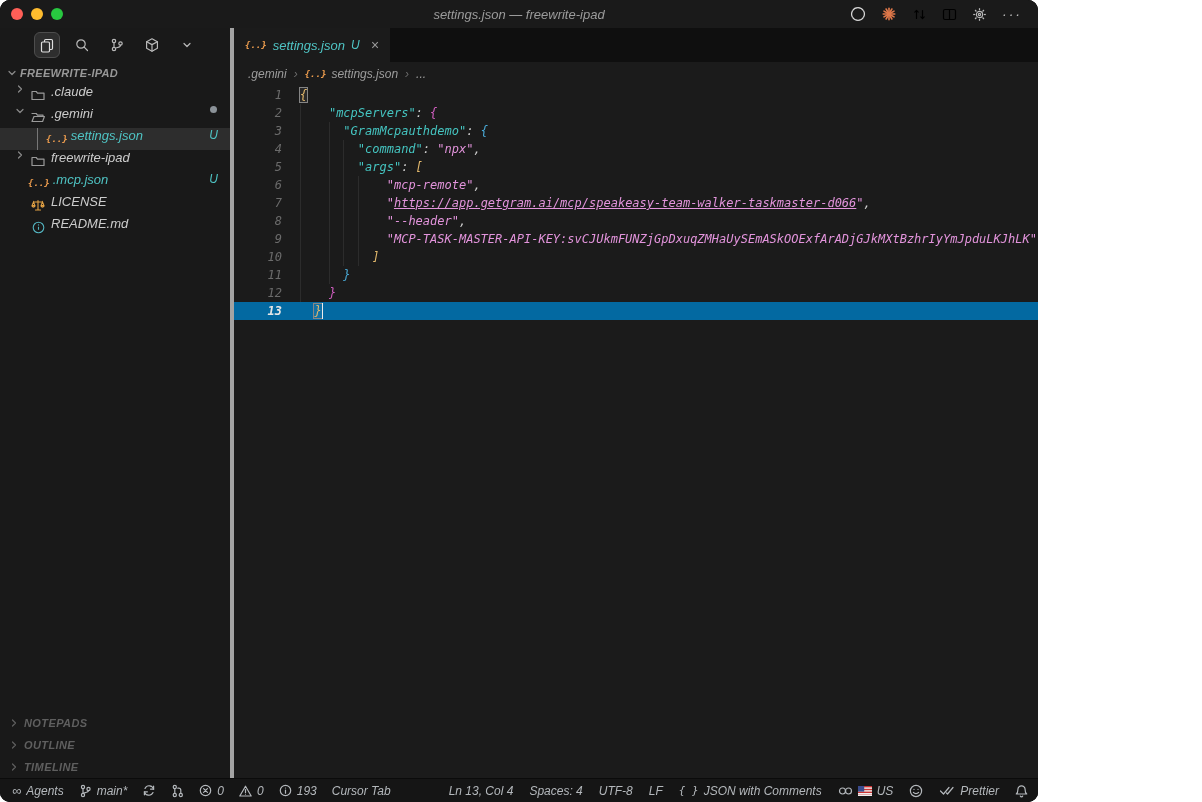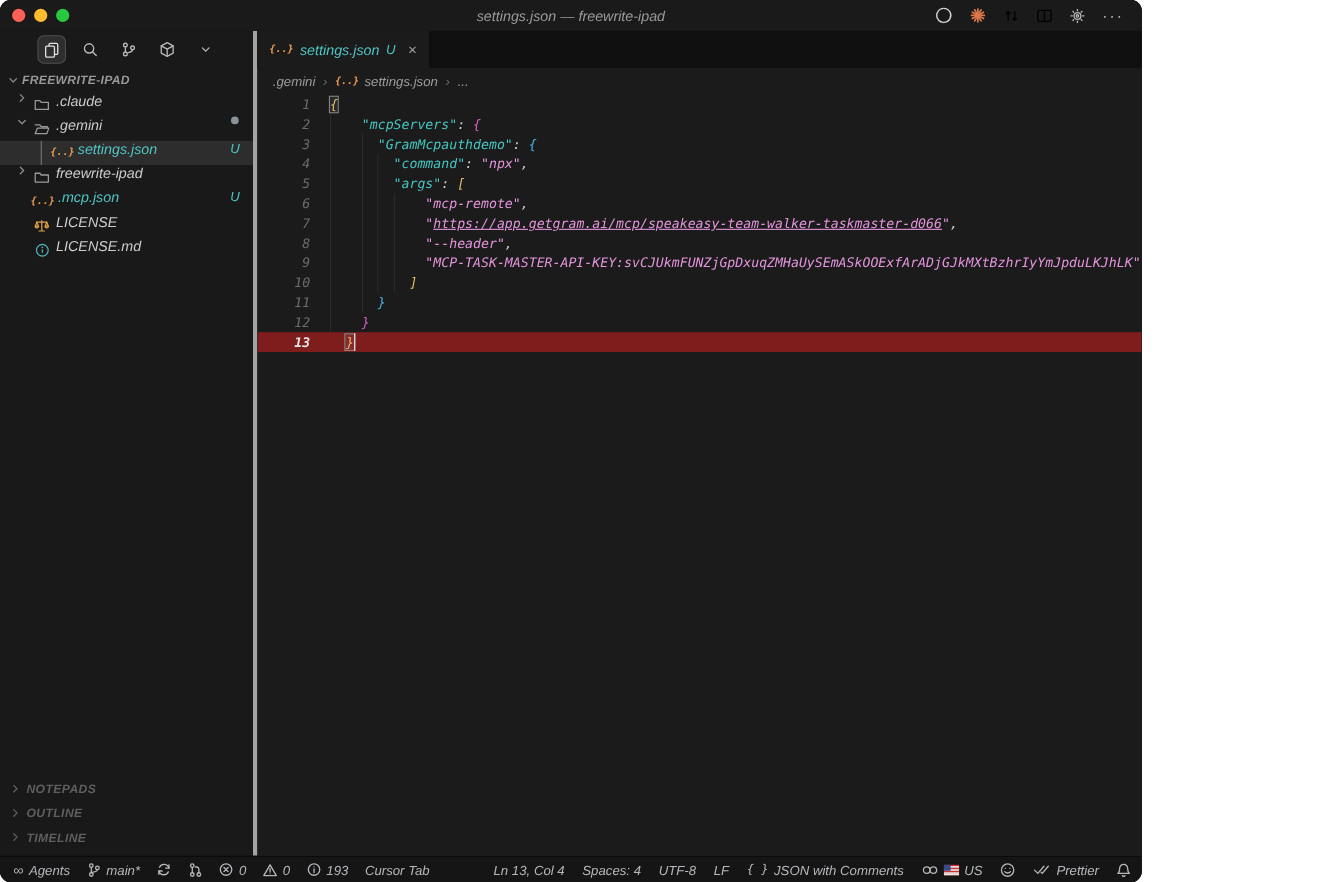--- a/index.html
+++ b/index.html
@@ -26,38 +26,38 @@
   .row{display:flex;height:22px;padding-left:12px;position:relative;cursor:default;}
   .row.selected{background:#2d2d2d;}
   .row.selected::before{content:'';position:absolute;left:37px;top:0;bottom:0;width:1px;background:#777;}
   .chev-slot{flex:0 0 16px;display:flex;justify-content:center;color:#8a8a8a;}
   .icon-slot{flex:0 0 20px;display:flex;justify-content:center;align-items:center;}
   .row .lbl{margin-left:3px;white-space:nowrap;}
   .lbl.untracked{color:#4fc4c4;}
   .badge{margin-left:auto;margin-right:12px;color:#4fc4c4;font-size:12px;}
   .dot{width:7px;height:7px;border-radius:50%;background:#8b9298;margin-left:auto;margin-right:13px;}
   .sidebar-bottom{margin-top:auto;padding-bottom:1px;}
-  .section{display:flex;align-items:flex-start;height:22px;padding-left:9px;gap:5px;color:#5f5f5f;font-weight:bold;font-size:11px;letter-spacing:.4px;border-top:1px solid transparent;}
+  .section{display:flex;align-items:center;height:22px;padding-left:9px;gap:5px;color:#5f5f5f;font-weight:bold;font-size:11px;letter-spacing:.4px;border-top:1px solid transparent;}
   .json-ic{color:#ee9d4e;font-weight:bold;font-size:9px;font-family:"DejaVu Sans Mono",monospace;letter-spacing:0;}
 
   
   .editor-col{flex:1;display:flex;flex-direction:column;background:#1b1b1b;min-width:0;position:relative;}
   .tabstrip{flex:0 0 34px;background:#0f0f0f;display:flex;}
   .tab{display:flex;align-items:center;gap:6px;padding:0 11px;background:#1b1b1b;font-size:13px;}
   .tab .t-lbl{color:#4fc4c4;}
   .tab .t-badge{color:#4fc4c4;font-size:12px;}
   .tab .close{color:#9a9a9a;margin-left:5px;font-size:14px;line-height:1;cursor:default;}
   .breadcrumb{flex:0 0 24px;display:flex;align-items:center;gap:7px;padding-left:14px;font-size:12px;color:#9d9d9d;}
   .bc-sep{color:#6d6d6d;font-size:12px;}
   .bc-item{display:flex;align-items:center;gap:5px;}
 
   .code{flex:1;position:relative;font-family:"DejaVu Sans Mono",monospace;font-size:12px;line-height:18px;overflow:hidden;}
   .iguide{position:absolute;width:1px;background:#2c2c2c;}
   .cline{display:flex;height:18px;position:relative;white-space:pre;}
-  .cline.current{background:#7f1d1d;}
+  .cline.current{background:#0369a1;}
   .cline.current .gutter{color:#e6e6e6;font-weight:bold;}
   .gutter{flex:0 0 48px;text-align:right;color:#6b6b6b;}
   .ctext{margin-left:18px;}
   .y{color:#e3b96c;} .p{color:#d35fc2;} .b{color:#4aabd8;} .k{color:#45c5c1;} .s{color:#e394dc;} .w{color:#cfcfcf;}
   .useg{text-decoration:underline;}
   .mbox{outline:1px solid #858585;background:rgba(255,255,255,.06);}
   .caret{position:absolute;width:1.5px;height:16px;background:#ececec;}
   .artifact-bar{position:absolute;width:4px;height:20px;background:#8f8f8f;}
   .artifact-t{position:absolute;color:#9c9c9c;font-weight:bold;font-size:15px;}
 
@@ -264,21 +264,21 @@
             </div>
             <div class="row">
               <span class="chev-slot"></span>
               <span class="icon-slot" style="color: rgb(154, 154, 154);">
                 <svg width="13" height="13" viewBox="0 0 13 13" fill="none" stroke="#52b2be" stroke-width="1.1">
                   <circle cx="6.5" cy="6.5" r="5.3"></circle>
                   <path d="M6.5 5.8v3"></path>
                   <circle cx="6.5" cy="3.9" r=".7" fill="#52b2be" stroke="none"></circle>
                 </svg>
               </span>
-              <span class="lbl">LICENSE.md</span>
+              <span class="lbl">README.md</span>
             </div>
           </div>
       </div>
       <div class="sidebar-bottom" id="sidebar-sections">
           <div class="section">
             <span class="icon" style="color: rgb(95, 95, 95);">
               <svg width="10" height="10" viewBox="0 0 10 10" fill="none" stroke="currentColor" stroke-width="1.2" stroke-linecap="round" stroke-linejoin="round">
                 <path d="M3.5 2 L6.5 5 L3.5 8"></path>
               </svg>
             </span>

